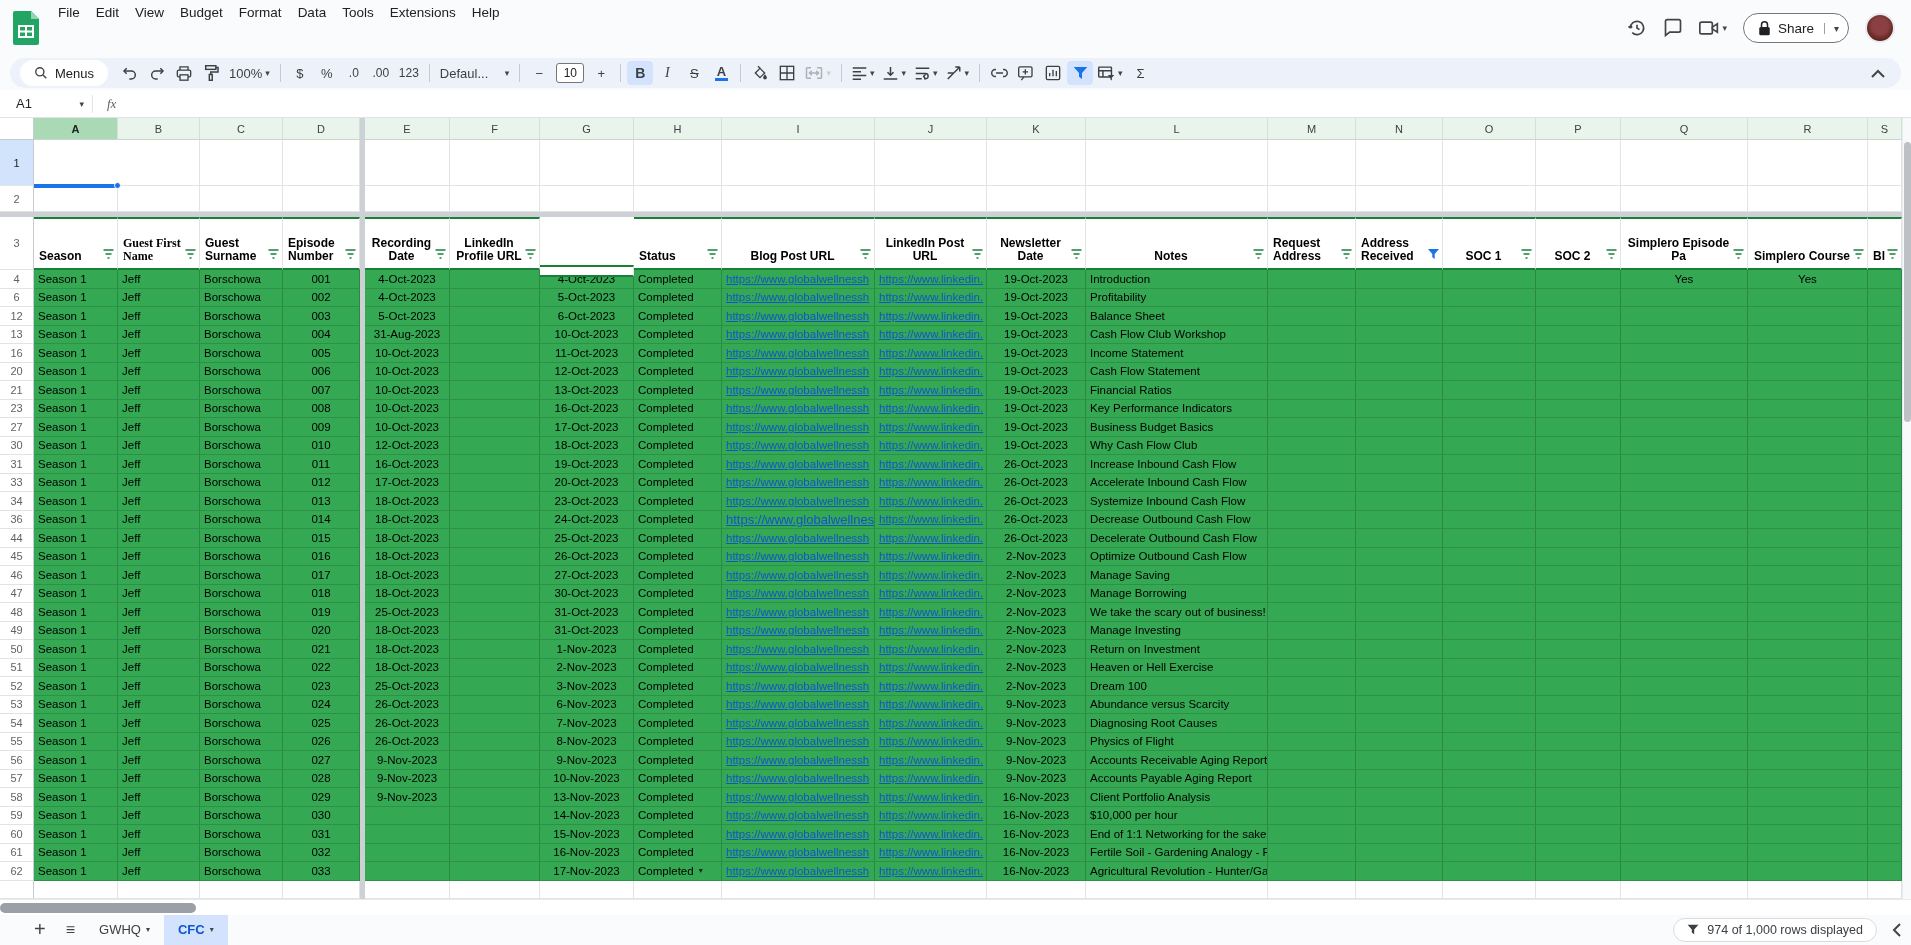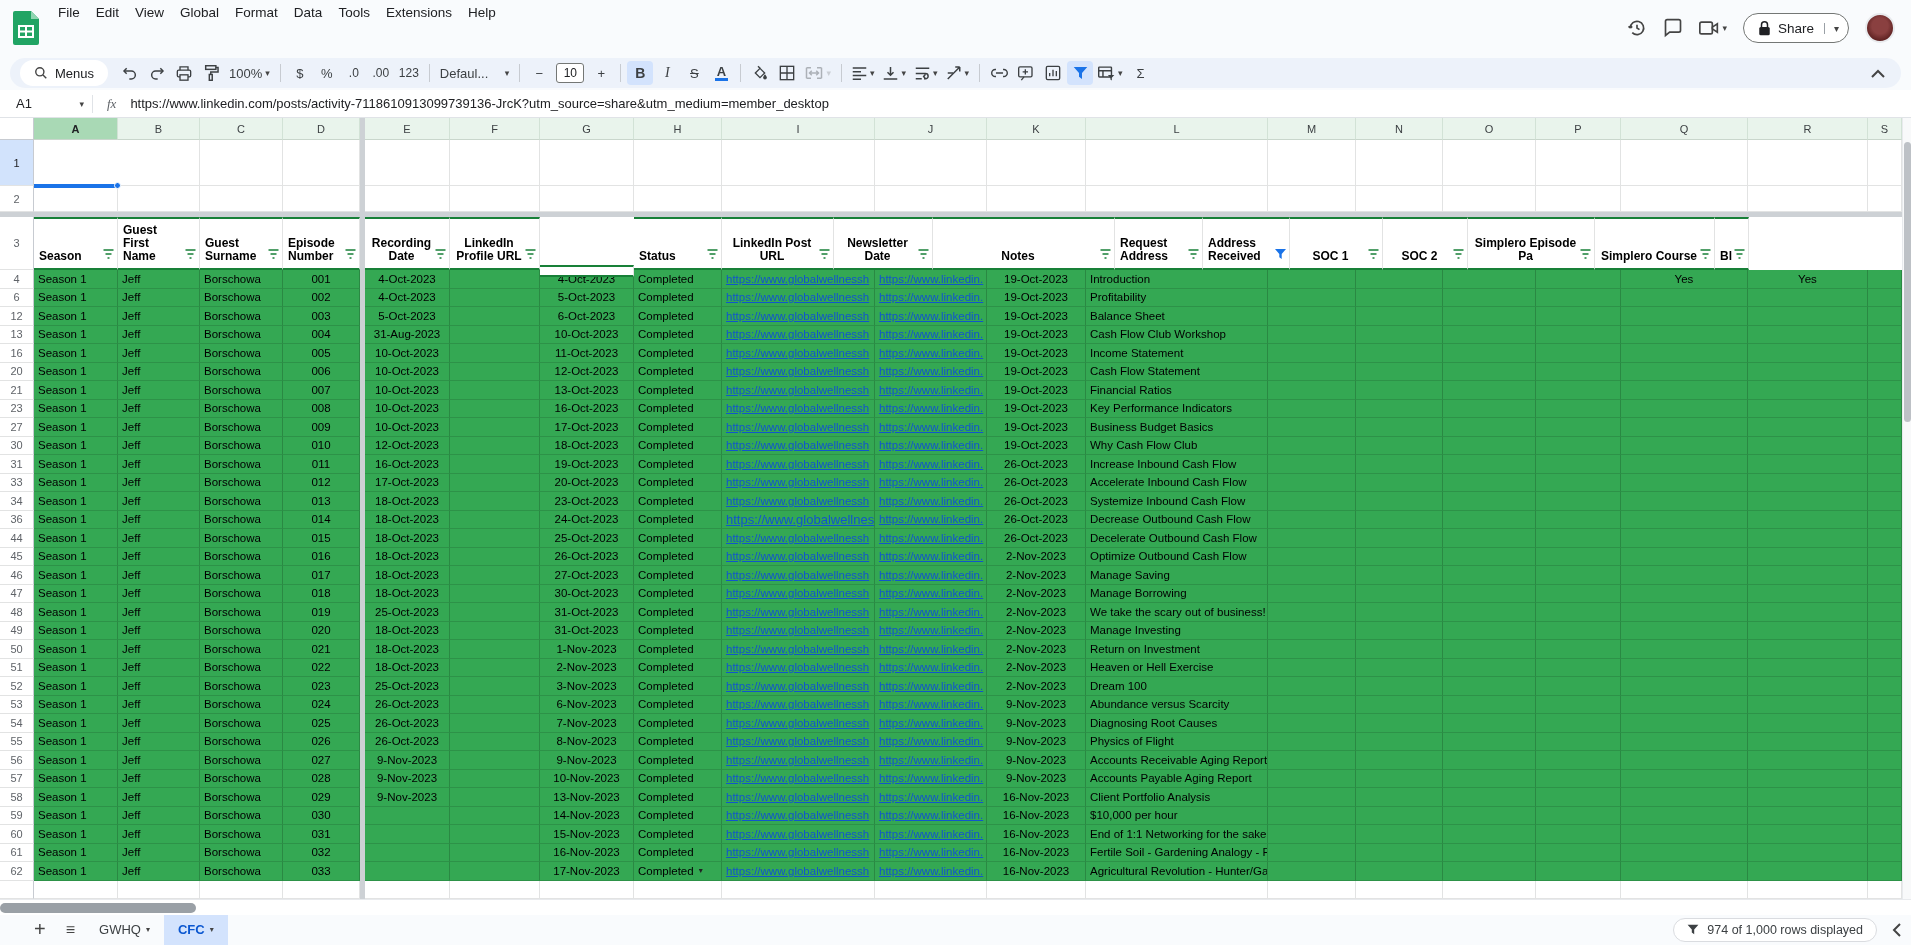--- a/index.html
+++ b/index.html
@@ -118,21 +118,21 @@
       <path d="M18 1l8 8h-8z" fill="#8fd6b1" transform="translate(1 0)"></path>
       <rect x="7" y="16" width="14" height="11" fill="none" stroke="#fff" stroke-width="2"></rect>
       <path d="M7 21.5h14M14 16v11" stroke="#fff" stroke-width="2"></path>
     </svg>
   </div>
   <div class="head-main">
     <div class="menubar" id="menubar">
         <div class="menu-item">File</div>
         <div class="menu-item">Edit</div>
         <div class="menu-item">View</div>
-        <div class="menu-item">Global</div>
+        <div class="menu-item">Budget</div>
         <div class="menu-item">Format</div>
         <div class="menu-item">Data</div>
         <div class="menu-item">Tools</div>
         <div class="menu-item">Extensions</div>
         <div class="menu-item">Help</div>
       </div>
   </div>
   <div class="head-right">
     <span class="hr-ico">
       <svg class="ic" width="20" height="20" viewBox="0 0 24 24" fill="none" stroke="#444" stroke-width="2">
@@ -326,21 +326,20 @@
   </div>
 </div>
 
 <div class="formulabar">
   <div class="namebox">
     <span>A1</span>
     <span class="caret">▾</span>
   </div>
   <span class="fb-sep"></span>
   <span class="fx">fx</span>
-  <div class="formula-text">https://www.linkedin.com/posts/activity-7118610913099739136-JrcK?utm_source=share&amp;utm_medium=member_desktop</div>
 </div>
 
 <div id="sheet-grid">
     <div class="grow letters">
       <div class="corner"></div>
       <div class="collet sel" style="width: 84px;">A</div>
       <div class="collet" style="width: 82px;">B</div>
       <div class="collet" style="width: 83px;">C</div>
       <div class="collet" style="width: 77px;">D</div>
       <div class="vdiv"></div>
@@ -413,21 +412,21 @@
     <div class="hdivrow"></div>
     <div class="grow hrow">
       <div class="rowhdr">3</div>
       <div class="hcell c-left" style="width: 84px;">
         <div style="width: 100%;">Season</div>
         <div class="hfilter"><svg width="13" height="12" viewBox="0 0 13 12">
             <path d="M1.5 2h10M3.5 6h6M5.5 10h2" stroke="#188038" stroke-width="1.7" fill="none"></path>
           </svg></div>
       </div>
       <div class="hcell c-left" style="width: 82px;">
-        <div style="width: 100%;">Guest First Name</div>
+        <div style="width: 100%; font-family: Liberation Serif, serif;">Guest First Name</div>
         <div class="hfilter"><svg width="13" height="12" viewBox="0 0 13 12">
             <path d="M1.5 2h10M3.5 6h6M5.5 10h2" stroke="#188038" stroke-width="1.7" fill="none"></path>
           </svg></div>
       </div>
       <div class="hcell c-left" style="width: 83px;">
         <div style="width: 100%;">Guest Surname</div>
         <div class="hfilter"><svg width="13" height="12" viewBox="0 0 13 12">
             <path d="M1.5 2h10M3.5 6h6M5.5 10h2" stroke="#188038" stroke-width="1.7" fill="none"></path>
           </svg></div>
       </div>
@@ -451,20 +450,26 @@
           </svg></div>
       </div>
       <div class="hcell c-center" style="width: 94px; margin-top: 48px;">
         <div style="width: 100%;">Release Date</div>
         <div class="hfilter"><svg width="13" height="12" viewBox="0 0 13 12">
             <path d="M1.5 2h10M3.5 6h6M5.5 10h2" stroke="#188038" stroke-width="1.7" fill="none"></path>
           </svg></div>
       </div>
       <div class="hcell c-left" style="width: 88px;">
         <div style="width: 100%;">Status</div>
+        <div class="hfilter"><svg width="13" height="12" viewBox="0 0 13 12">
+            <path d="M1.5 2h10M3.5 6h6M5.5 10h2" stroke="#188038" stroke-width="1.7" fill="none"></path>
+          </svg></div>
+      </div>
+      <div class="hcell c-center" style="width: 153px;">
+        <div style="width: 100%;">Blog Post URL</div>
         <div class="hfilter"><svg width="13" height="12" viewBox="0 0 13 12">
             <path d="M1.5 2h10M3.5 6h6M5.5 10h2" stroke="#188038" stroke-width="1.7" fill="none"></path>
           </svg></div>
       </div>
       <div class="hcell c-center" style="width: 112px;">
         <div style="width: 100%;">LinkedIn Post URL</div>
         <div class="hfilter"><svg width="13" height="12" viewBox="0 0 13 12">
             <path d="M1.5 2h10M3.5 6h6M5.5 10h2" stroke="#188038" stroke-width="1.7" fill="none"></path>
           </svg></div>
       </div>

